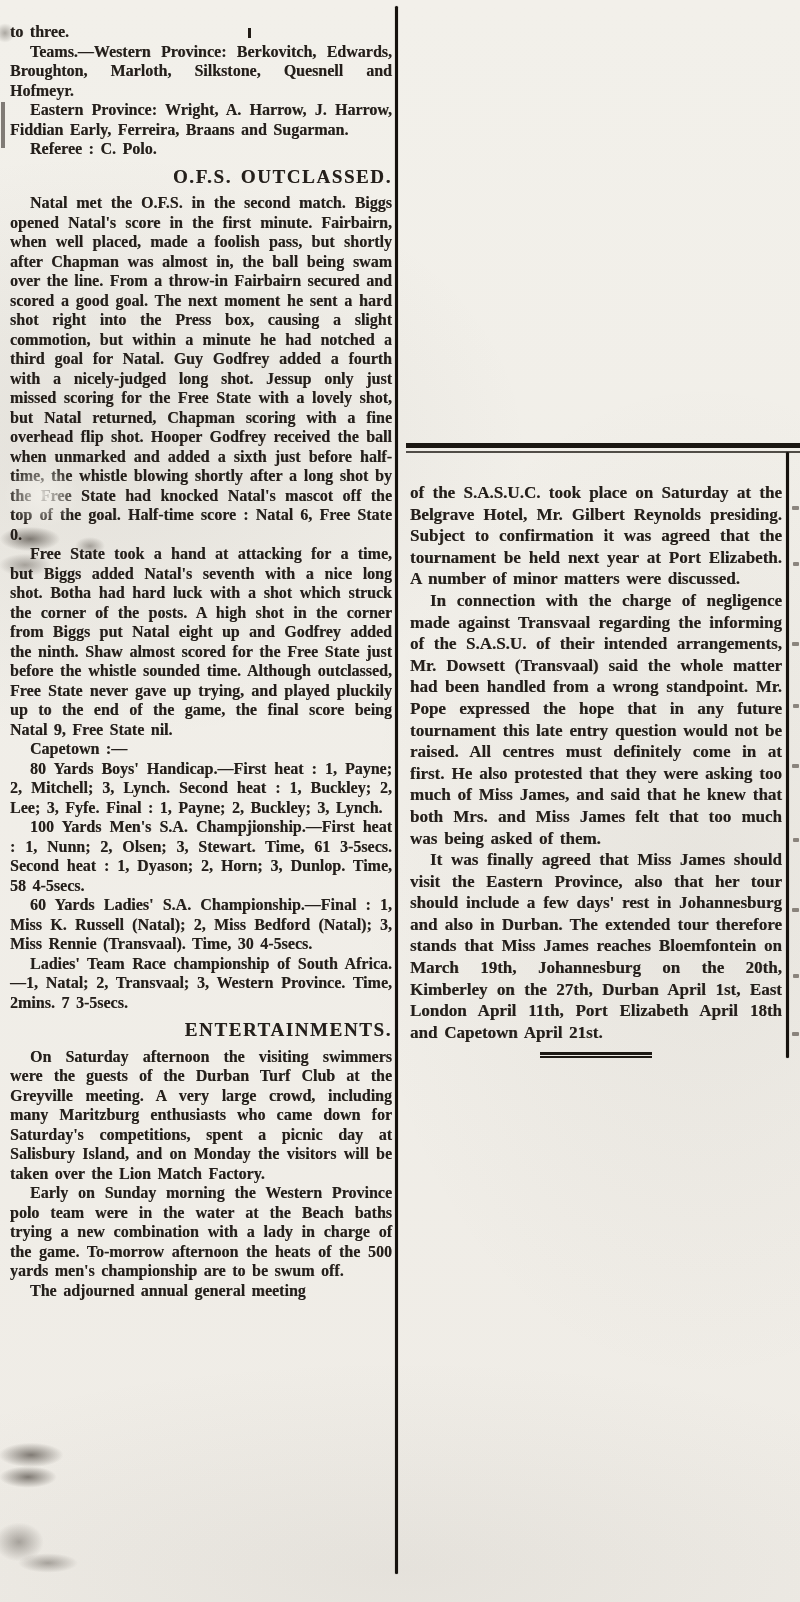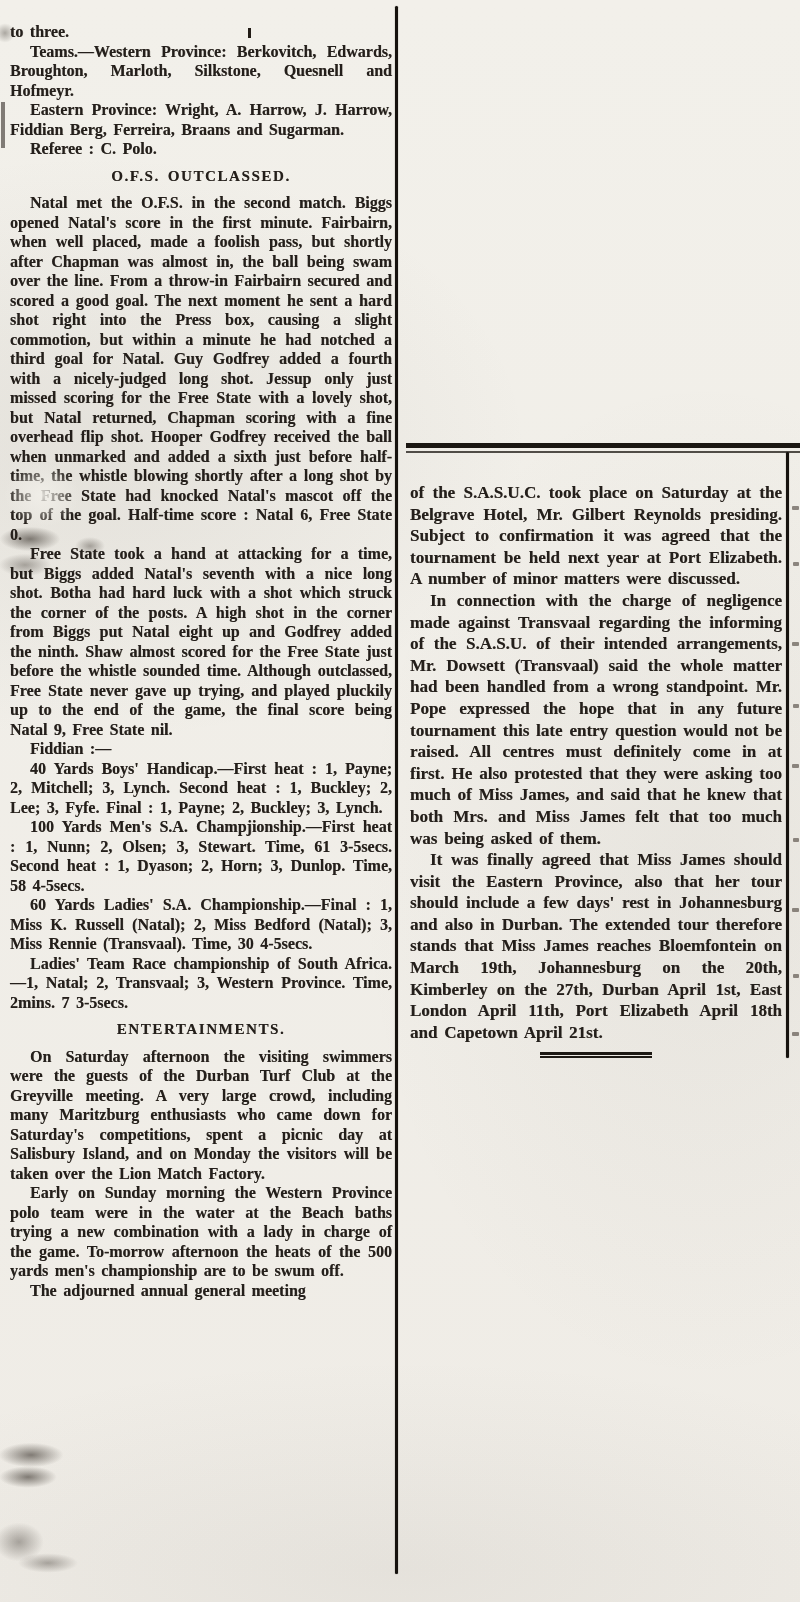--- a/index.html
+++ b/index.html
@@ -26,22 +26,22 @@
     word-spacing:2.5px;
     text-shadow:0.3px 0.4px 0.5px rgba(40,32,24,0.55);
   }
   #right-col{
     left:410px;top:482px;width:372px;
     font-size:17px;line-height:21.6px;
     word-spacing:2.5px;
     text-shadow:0.3px 0.4px 0.5px rgba(40,32,24,0.55);
   }
   .head{
-    display:block;text-align:center;font-weight:700;
-    font-size:15px;letter-spacing:1.6px;
+    display:block;text-align:right;font-weight:700;
+    font-size:19px;letter-spacing:1.6px;
     margin:8px 0 7px 0;text-indent:0;
   }
   .vrule{position:absolute;background:#16120e;border-radius:2px;}
   #vrule1{left:395px;top:6px;width:3px;height:1568px;box-shadow:0 0 1px rgba(20,16,12,0.7);}
   #vrule2{left:786px;top:452px;width:3px;height:606px;box-shadow:0 0 1px rgba(20,16,12,0.7);}
   #top-rule{position:absolute;left:406px;top:443px;width:394px;}
   #top-rule .thick{height:5px;background:#1b1712;}
   #top-rule .thin{height:2px;margin-top:3px;background:#1b1712;opacity:0.75;}
   .end-divider{
     width:112px;height:6px;margin:9px auto 0 auto;
@@ -55,30 +55,30 @@
   .frag{position:absolute;background:#3a322a;opacity:0.55;border-radius:1px;}
 </style>
 </head>
 <body>
 
 <div id="page">
 
   <div id="left-col" class="col">
     <p class="noind">to three.</p>
     <p class="ind">Teams.—Western Province: Berkovitch, Edwards, Broughton, Marloth, Silkstone, Quesnell and Hofmeyr.</p>
-    <p class="ind">Eastern Province: Wright, A. Harrow, J. Harrow, Fiddian Berg, Ferreira, Braans and Sugarman.</p>
+    <p class="ind">Eastern Province: Wright, A. Harrow, J. Harrow, Fiddian Early, Ferreira, Braans and Sugarman.</p>
     <p class="ind">Referee : C. Polo.</p>
 
     <span class="head">O.F.S. OUTCLASSED.</span>
 
     <p class="ind">Natal met the O.F.S. in the second match. Biggs opened Natal's score in the first minute. Fairbairn, when well placed, made a foolish pass, but shortly after Chapman was almost in, the ball being swam over the line. From a throw-in Fairbairn secured and scored a good goal. The next moment he sent a hard shot right into the Press box, causing a slight commotion, but within a minute he had notched a third goal for Natal. Guy Godfrey added a fourth with a nicely-judged long shot. Jessup only just missed scoring for the Free State with a lovely shot, but Natal returned, Chapman scoring with a fine overhead flip shot. Hooper Godfrey received the ball when unmarked and added a sixth just before half-time, the whistle blowing shortly after a long shot by the Free State had knocked Natal's mascot off the top of the goal. Half-time score : Natal 6, Free State 0.</p>
     <p class="ind">Free State took a hand at attacking for a time, but Biggs added Natal's seventh with a nice long shot. Botha had hard luck with a shot which struck the corner of the posts. A high shot in the corner from Biggs put Natal eight up and Godfrey added the ninth. Shaw almost scored for the Free State just before the whistle sounded time. Although outclassed, Free State never gave up trying, and played pluckily up to the end of the game, the final score being Natal 9, Free State nil.</p>
 
-    <p class="ind">Fiddian :—</p>
-    <p class="ind">40 Yards Boys' Handicap.—First heat : 1, Payne; 2, Mitchell; 3, Lynch. Second heat : 1, Buckley; 2, Lee; 3, Fyfe. Final : 1, Payne; 2, Buckley; 3, Lynch.</p>
+    <p class="ind">Capetown :—</p>
+    <p class="ind">80 Yards Boys' Handicap.—First heat : 1, Payne; 2, Mitchell; 3, Lynch. Second heat : 1, Buckley; 2, Lee; 3, Fyfe. Final : 1, Payne; 2, Buckley; 3, Lynch.</p>
     <p class="ind">100 Yards Men's S.A. Champjionship.—First heat : 1, Nunn; 2, Olsen; 3, Stewart. Time, 61 3-5secs. Second heat : 1, Dyason; 2, Horn; 3, Dunlop. Time, 58 4-5secs.</p>
     <p class="ind">60 Yards Ladies' S.A. Championship.—Final : 1, Miss K. Russell (Natal); 2, Miss Bedford (Natal); 3, Miss Rennie (Transvaal). Time, 30 4-5secs.</p>
     <p class="ind">Ladies' Team Race championship of South Africa.—1, Natal; 2, Transvaal; 3, Western Province. Time, 2mins. 7 3-5secs.</p>
 
     <span class="head">ENTERTAINMENTS.</span>
 
     <p class="ind">On Saturday afternoon the visiting swimmers were the guests of the Durban Turf Club at the Greyville meeting. A very large crowd, including many Maritzburg enthusiasts who came down for Saturday's competitions, spent a picnic day at Salisbury Island, and on Monday the visitors will be taken over the Lion Match Factory.</p>
     <p class="ind">Early on Sunday morning the Western Province polo team were in the water at the Beach baths trying a new combination with a lady in charge of the game. To-morrow afternoon the heats of the 500 yards men's championship are to be swum off.</p>
     <p class="ind">The adjourned annual general meeting</p>
   </div>

